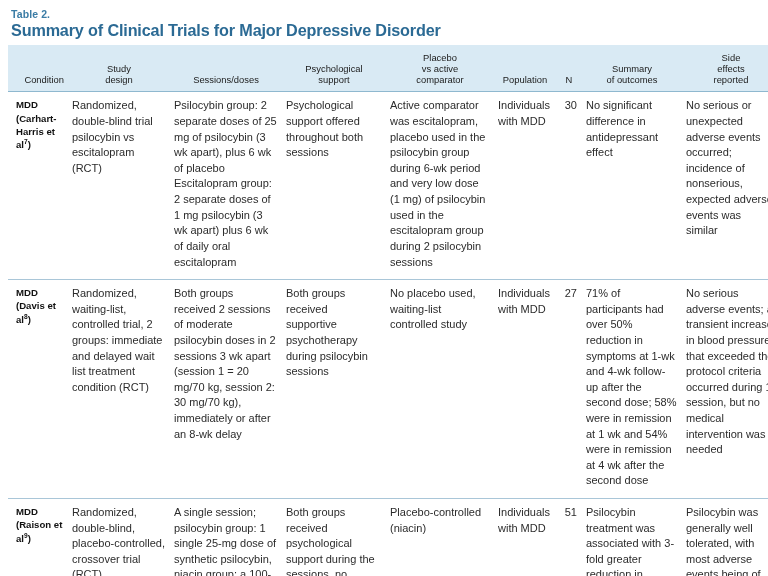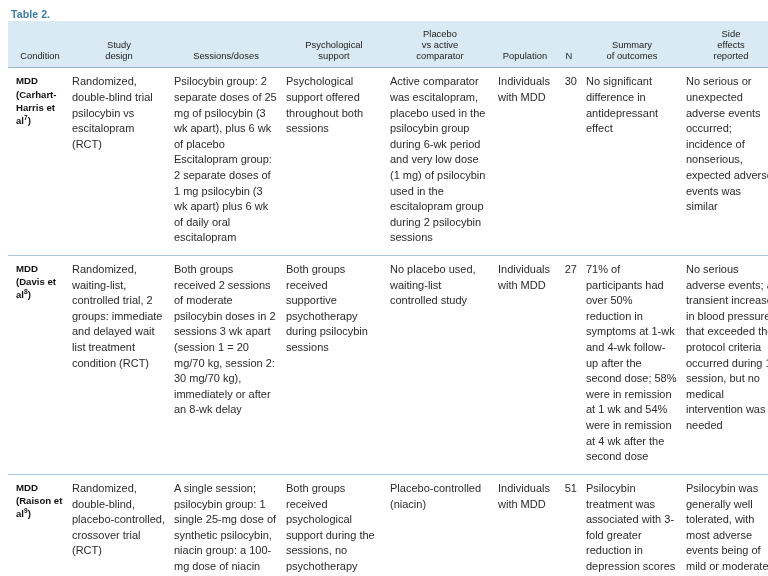--- a/index.html
+++ b/index.html
@@ -46,21 +46,21 @@
     vertical-align: bottom;
     font-size: 9.4px;
     font-weight: normal;
     line-height: 1.18;
     color: #1b1b1b;
     padding: 7px 4px 6px 4px;
     border-bottom: 1.6px solid #8fb8cf;
     text-align: center;
   }
   table.trials thead th.left {
-    text-align: center;
+    text-align: right;
     padding-left: 6px;
   }
   table.trials thead th:first-child {
     padding-left: 8px;
   }
   table.trials tbody td {
     vertical-align: top;
     font-size: 11px;
     line-height: 1.42;
     padding: 6px 5px 9px 4px;
@@ -103,20 +103,21 @@
   .col-n           { width: 26px; }
   .col-summary     { width: 100px; }
   .col-side        { width: 98px; }
 </style>
 </head>
 <body>
 
 <div class="page">
 
   <div class="table-label">Table 2.</div>
+  <div class="table-title">Summary of Clinical Trials for Major Depressive Disorder</div>
 
   <table class="trials">
     <colgroup>
       <col class="col-condition">
       <col class="col-design">
       <col class="col-sessions">
       <col class="col-psych">
       <col class="col-placebo">
       <col class="col-population">
       <col class="col-n">

